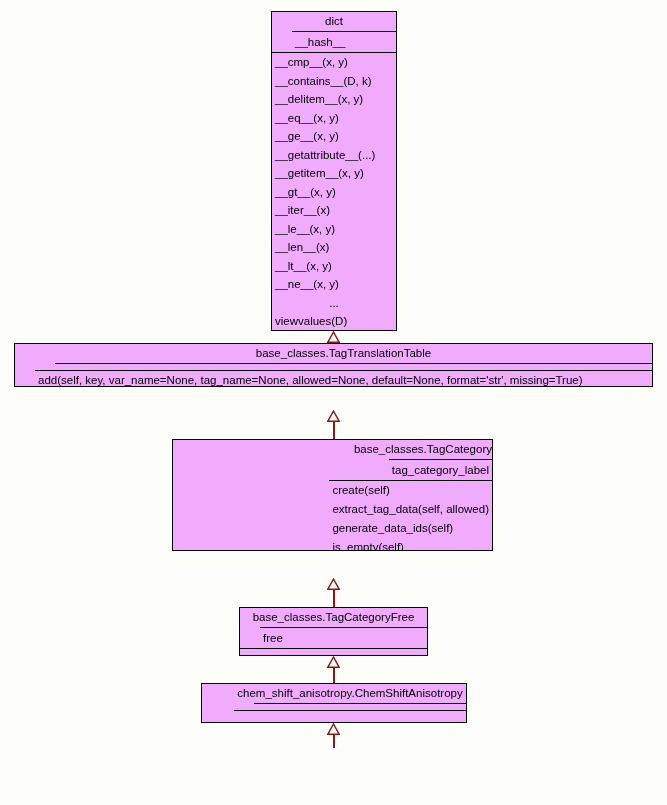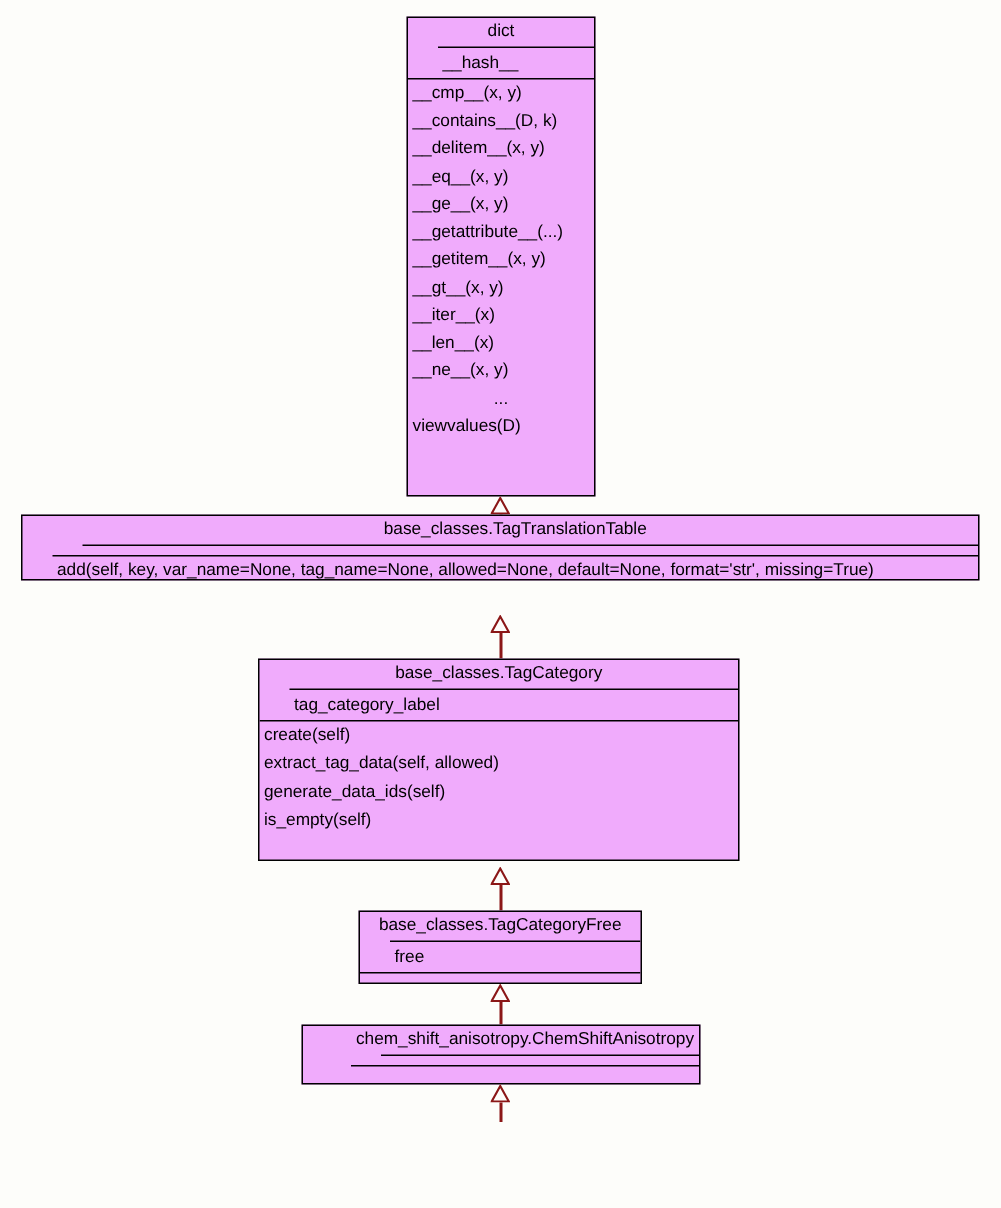--- a/index.html
+++ b/index.html
@@ -75,21 +75,23 @@
     <div class="uml-methods">
         <div class="uml-row">__cmp__(x, y)</div>
         <div class="uml-row">__contains__(D, k)</div>
         <div class="uml-row">__delitem__(x, y)</div>
         <div class="uml-row">__eq__(x, y)</div>
         <div class="uml-row">__ge__(x, y)</div>
         <div class="uml-row">__getattribute__(...)</div>
         <div class="uml-row">__getitem__(x, y)</div>
         <div class="uml-row">__gt__(x, y)</div>
         <div class="uml-row">__iter__(x)</div>
+        <div class="uml-row">__le__(x, y)</div>
         <div class="uml-row">__len__(x)</div>
+        <div class="uml-row">__lt__(x, y)</div>
         <div class="uml-row">__ne__(x, y)</div>
         <div class="uml-row ellipsis">...</div>
         <div class="uml-row">viewvalues(D)</div>
       </div>
   </div>
 
   <div class="edge" style="left:327px; top:331px; height:29px;">
     <svg width="13" height="12" viewBox="0 0 13 12">
       <path d="M6.5 1 L12.2 11.3 L0.8 11.3 Z" fill="#fdfdfa" stroke="#8b1717" stroke-width="1.4"></path>
     </svg>
@@ -104,21 +106,21 @@
       </div>
   </div>
 
   <div class="edge" style="left:327px; top:410px; height:29px;">
     <svg width="13" height="12" viewBox="0 0 13 12">
       <path d="M6.5 1 L12.2 11.3 L0.8 11.3 Z" fill="#fdfdfa" stroke="#8b1717" stroke-width="1.4"></path>
     </svg>
     <div class="edge-line"></div>
   </div>
 
-  <div class="uml-class" id="box-tagcategory" style="left:172px; top:439px; width:321px; height:135px;">
+  <div class="uml-class" id="box-tagcategory" style="left:172px; top:439px; width:321px; height:112px;align-items:flex-end;">
     <div class="uml-title">base_classes.TagCategory</div>
     <div class="uml-attrs">
         <div class="uml-row">tag_category_label</div>
       </div>
     <div class="uml-methods">
         <div class="uml-row">create(self)</div>
         <div class="uml-row">extract_tag_data(self, allowed)</div>
         <div class="uml-row">generate_data_ids(self)</div>
         <div class="uml-row">is_empty(self)</div>
       </div>

